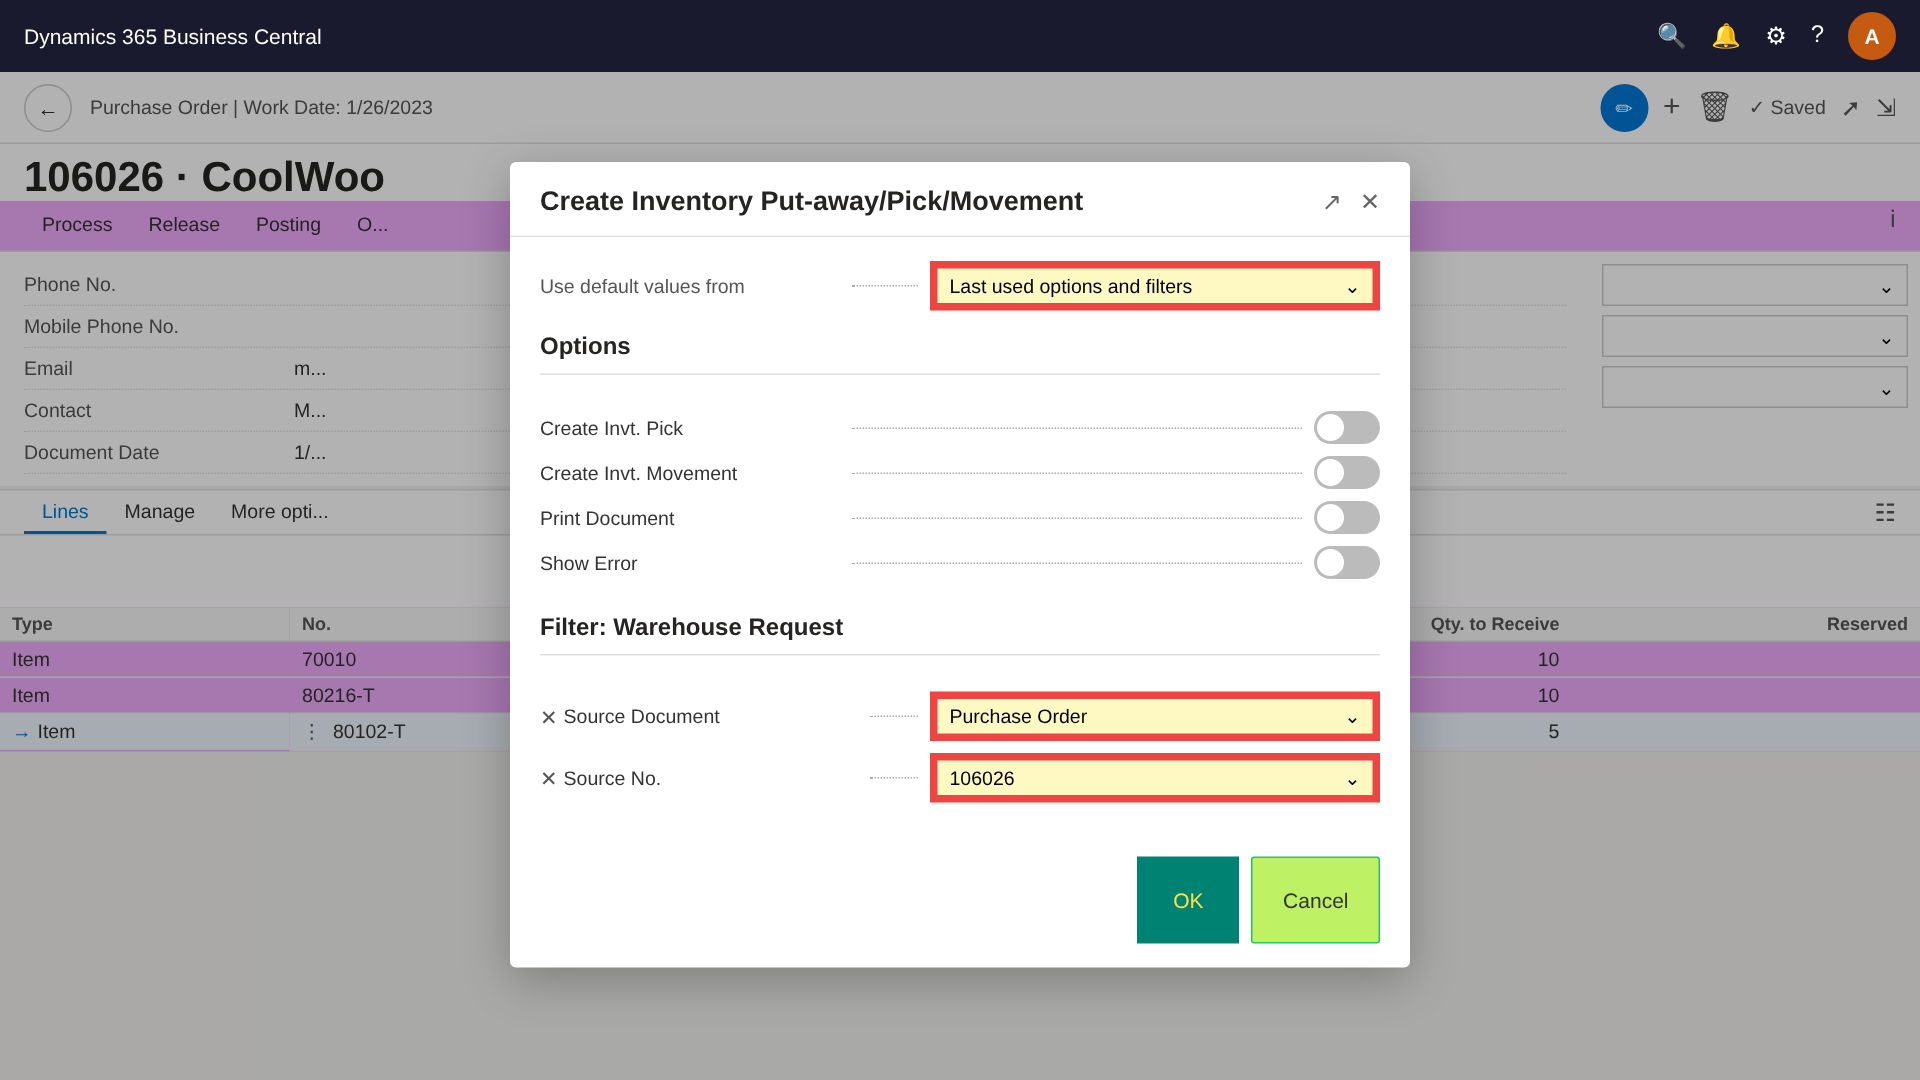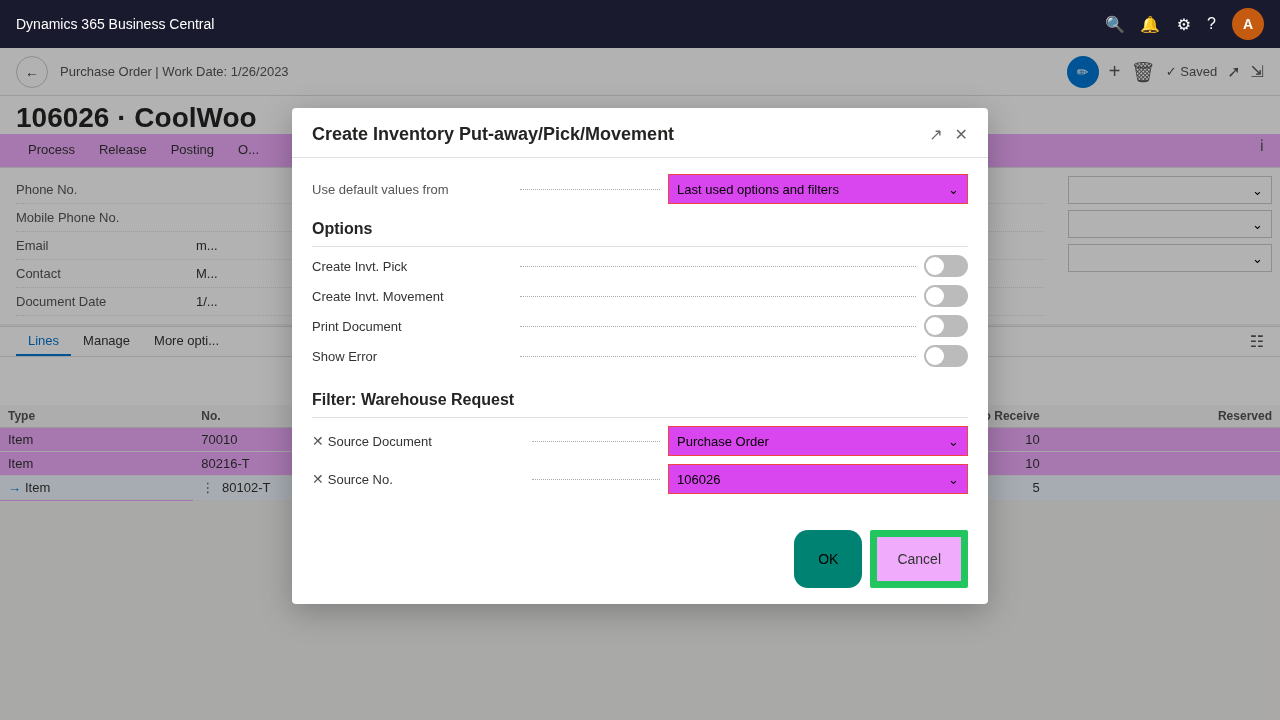--- a/index.html
+++ b/index.html
@@ -90,21 +90,21 @@
       background: rgba(0,0,0,0.3);
       display: flex;
       align-items: flex-start;
       justify-content: center;
       padding-top: 60px;
       z-index: 100;
     }
 
     .modal {
       background: white;
-      width: 696px;
+      width: 600px;
       border-radius: 4px;
       box-shadow: 0 8px 32px rgba(0,0,0,0.25);
       overflow: hidden;
     }
 
     .modal-header {
       display: flex;
       align-items: center;
       padding: 16px 20px 12px;
       border-bottom: 1px solid #e0e0e0;
@@ -129,31 +129,31 @@
       display: flex; align-items: center;
     }
     .dotted-line {
       flex: 1;
       border-bottom: 1px dotted #aaa;
       margin: 0 8px;
     }
 
     .dropdown-select {
       width: 300px;
-      border: 1px solid #ef4444;
-      background: #d946ef;
+      border: 5px solid #ef4444;
+      background: #fef9c3;
       padding: 4px 8px;
       font-size: 13px;
       display: flex; align-items: center; justify-content: space-between;
       cursor: pointer; min-height: 30px;
     }
 
     .section-header {
       font-size: 16px; font-weight: 600; color: #252423;
-      margin-bottom: 8px; padding-bottom: 8px;
+      margin-bottom: 24px; padding-bottom: 8px;
       border-bottom: 1px solid #e0e0e0;
     }
 
     
     .toggle-container {
       display: flex;
       align-items: center;
       margin-bottom: 8px;
     }
     .toggle-label {
@@ -196,25 +196,25 @@
       align-self: center;
     }
 
     .modal-footer {
       display: flex;
       justify-content: flex-end;
       gap: 8px;
       padding: 12px 20px 16px;
     }
     .btn-ok {
-      background: #008272; color: #000000; border: none;
-      padding: 21px 24px; font-size: 14px; cursor: pointer; border-radius: 14px;
+      background: #008272; color: #fde047; border: none;
+      padding: 21px 24px; font-size: 14px; cursor: pointer; border-radius: 0;
     }
     .btn-cancel {
-      background: #f0abfc; color: #333; border: 7px solid #22c55e;
+      background: #bef264; color: #333; border: 1px solid #22c55e;
       padding: 6px 20px; font-size: 14px; cursor: pointer; border-radius: 2px;
     }
 
     
     .bg-content {
       position: absolute;
       top: 0; left: 0; right: 0; bottom: 0;
     }
     .bg-header {
       background: white;

